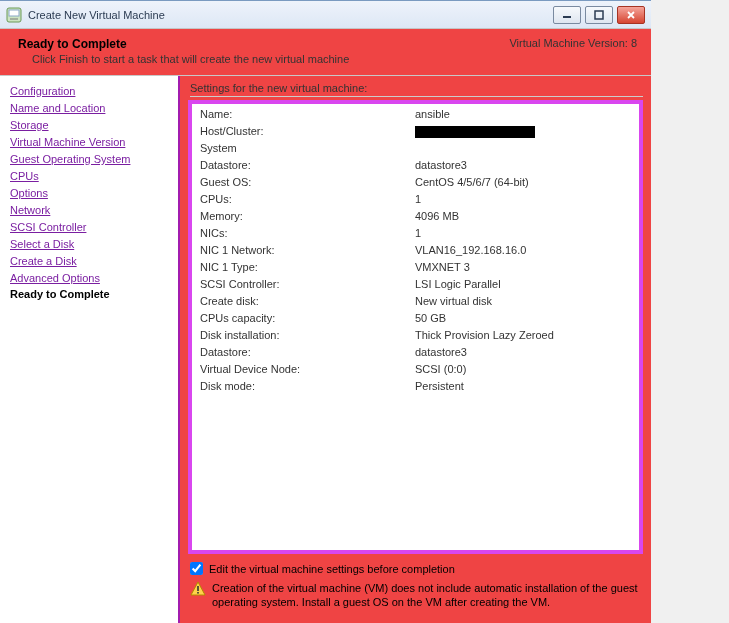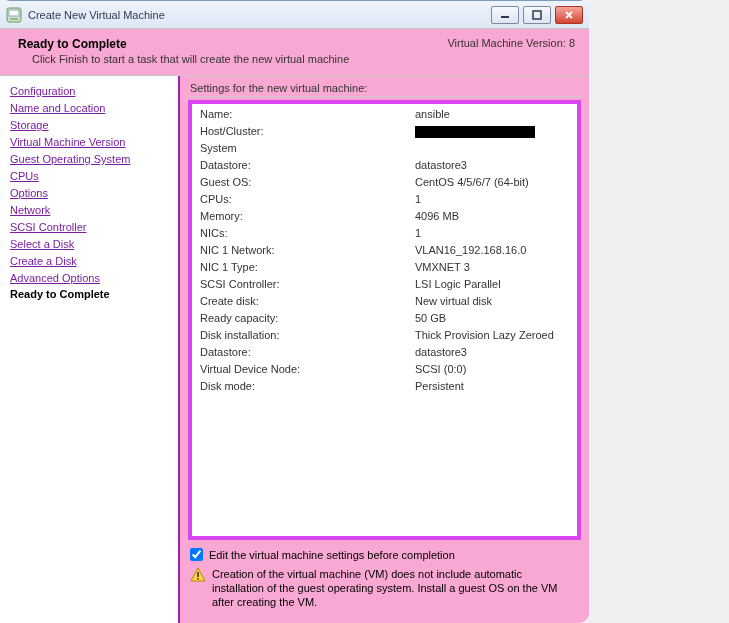--- a/index.html
+++ b/index.html
@@ -4,31 +4,30 @@
 <style>
   * { box-sizing: border-box; }
   body {
     margin: 0;
     font-family: Tahoma, Arial, sans-serif;
     font-size: 11px;
     background: #f0f0f0;
     color: #000;
   }
   .window {
-    width: 589px;
+    width: 651px;
     height: 623px;
-    background: #f9a8d4;
+    background: #ef4444;
     border-top: 1px solid #7a9ac0;
     border-left: none;
     border-right: none;
     border-bottom: none;
     display: flex;
     flex-direction: column;
     position: relative;
-    border-radius: 10px;
   }
   
   .titlebar {
     height: 28px;
     background: linear-gradient(#eef3fb, #dde7f5);
     border-bottom: 1px solid #c5c5c5;
     display: flex;
     align-items: center;
     padding: 0 6px 0 6px;
     gap: 6px;
@@ -277,21 +276,21 @@
           </div>
           <div class="row">
             <div class="k">SCSI Controller:</div>
             <div class="v">LSI Logic Parallel</div>
           </div>
           <div class="row">
             <div class="k">Create disk:</div>
             <div class="v">New virtual disk</div>
           </div>
           <div class="row">
-            <div class="k">Ready capacity:</div>
+            <div class="k">CPUs capacity:</div>
             <div class="v">50 GB</div>
           </div>
           <div class="row">
             <div class="k">Disk installation:</div>
             <div class="v">Thick Provision Lazy Zeroed</div>
           </div>
           <div class="row">
             <div class="k">Datastore:</div>
             <div class="v">datastore3</div>
           </div>

